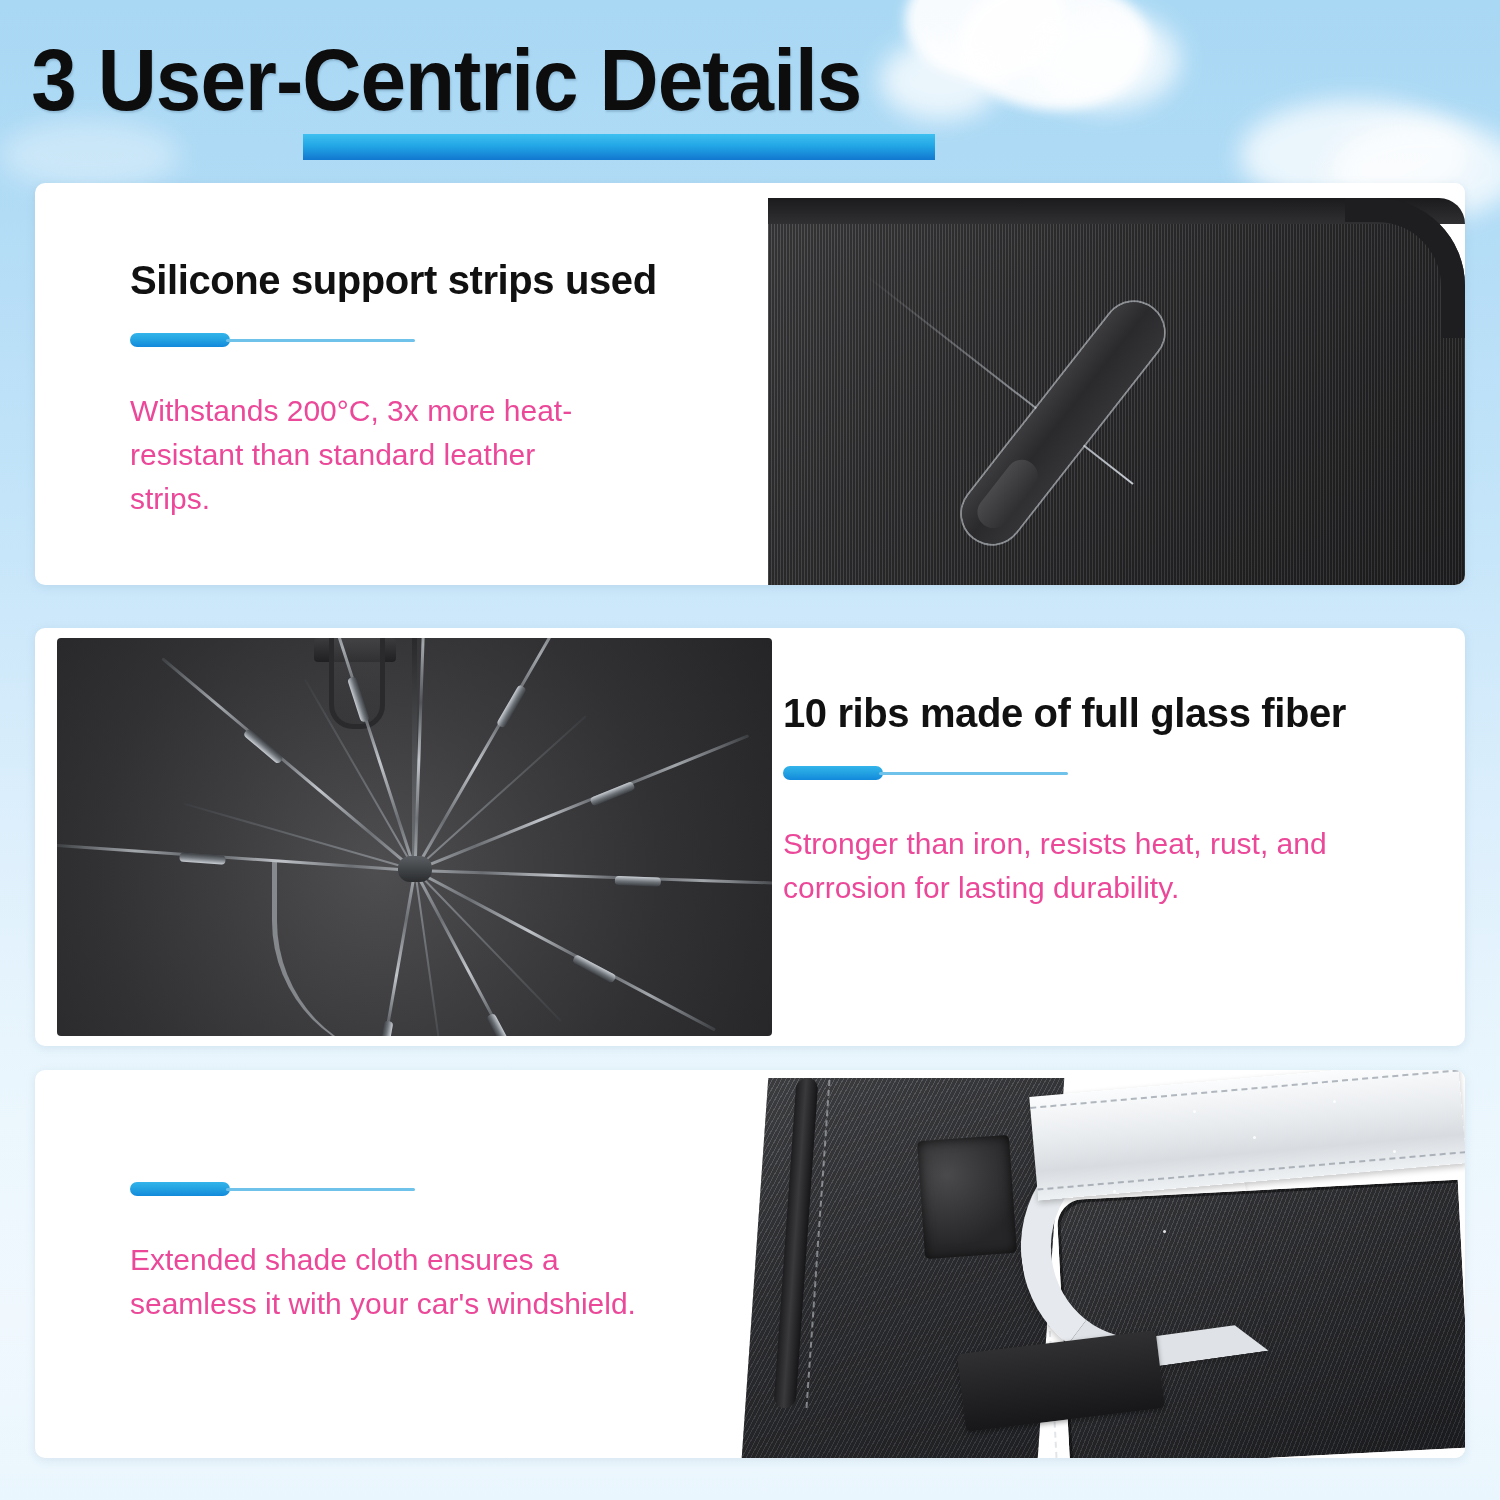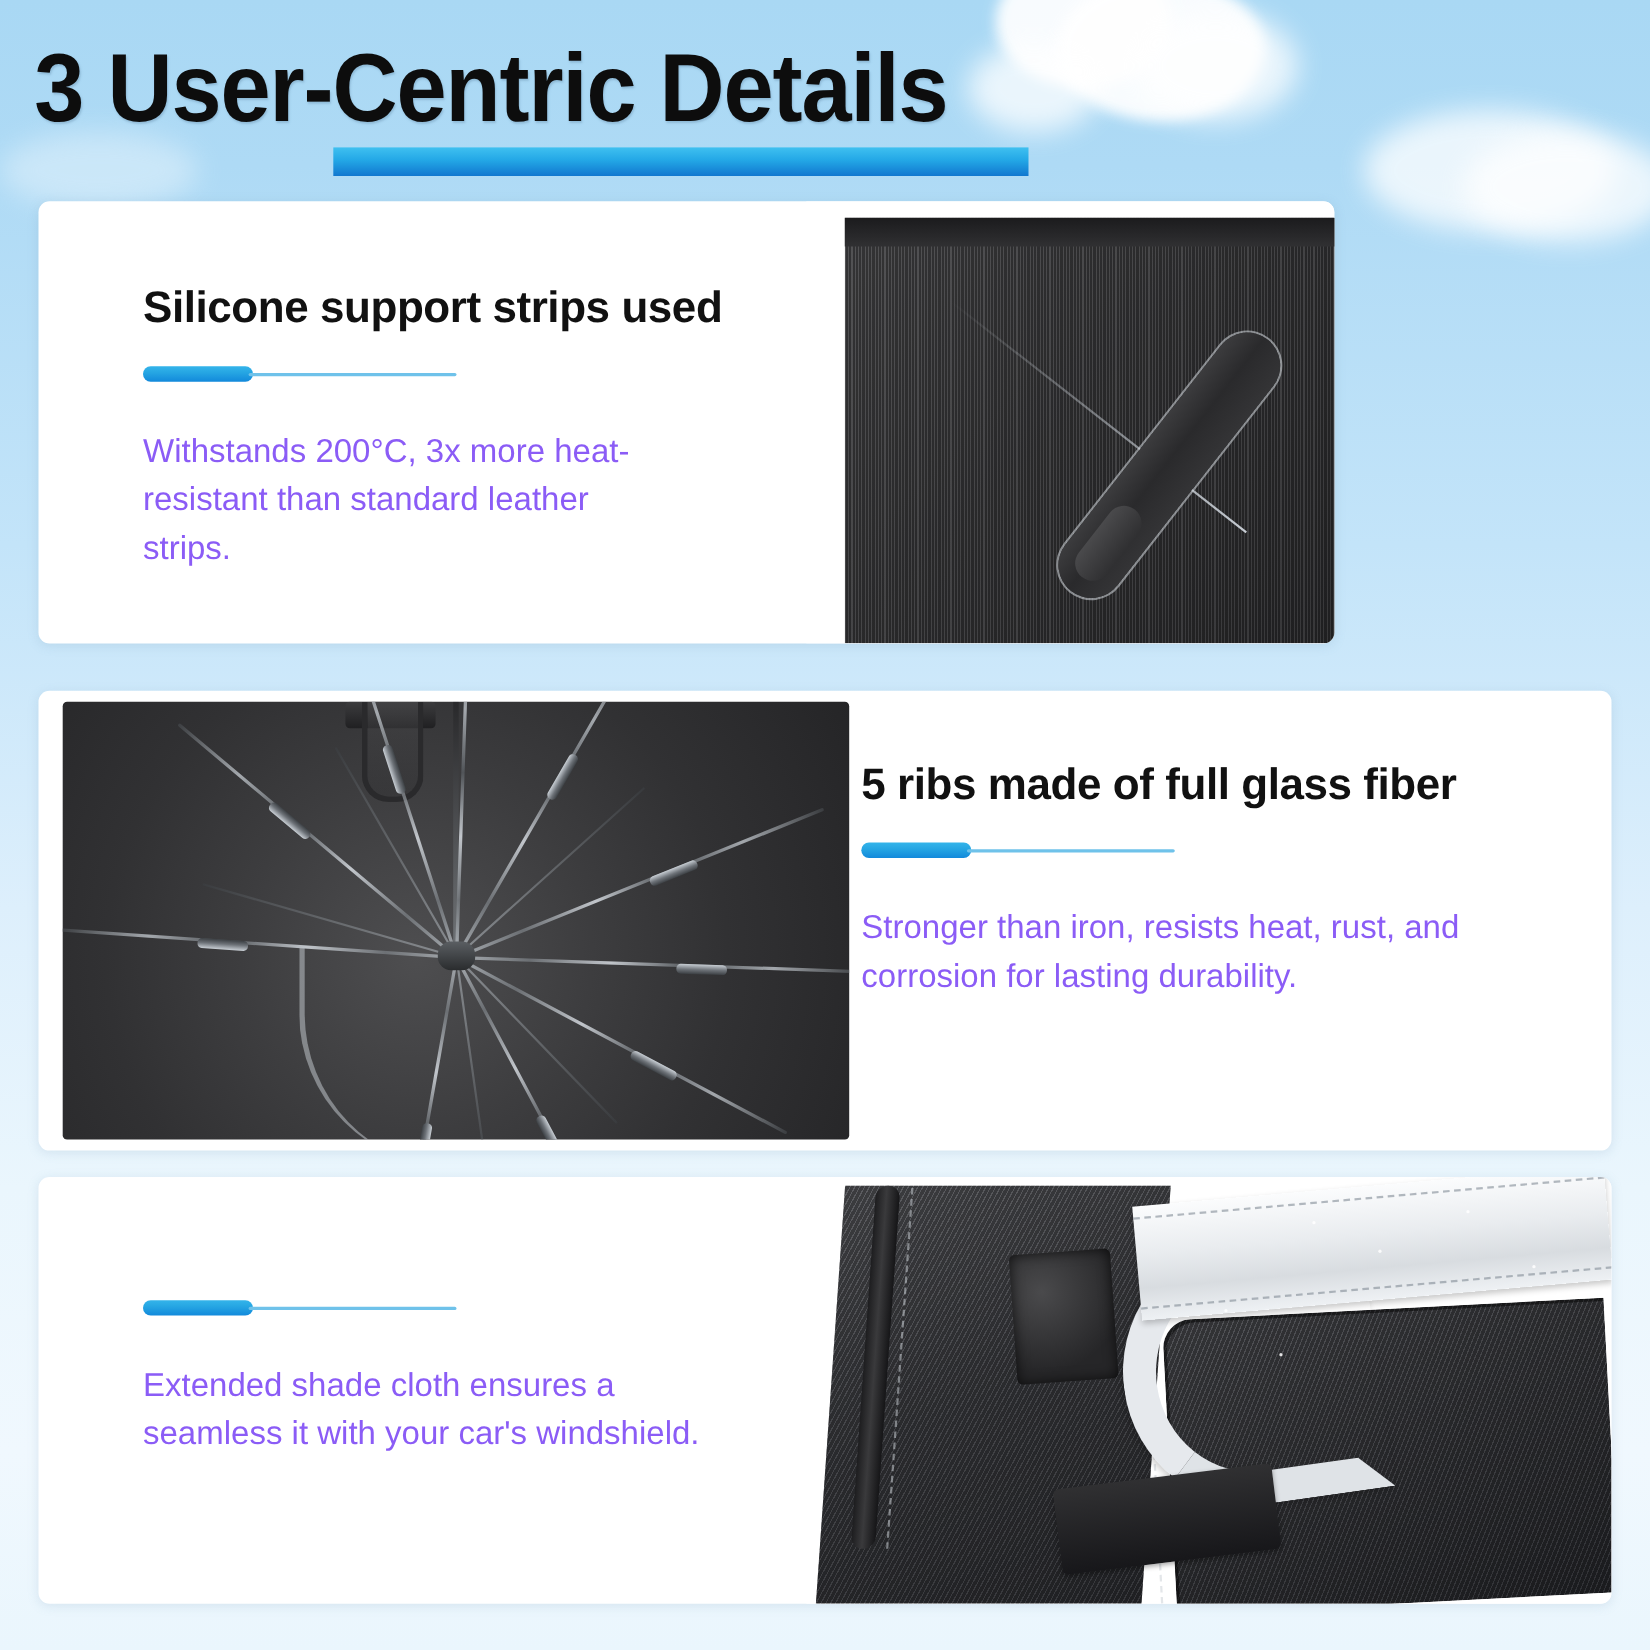--- a/index.html
+++ b/index.html
@@ -31,41 +31,41 @@
     letter-spacing:-1px;transform:scaleX(.93);transform-origin:center;
     text-shadow:1px 2px 2px rgba(90,130,160,.35);
   }
 
   
   .card{
     position:absolute;background:#ffffff;border-radius:10px;
     box-shadow:0 2px 10px rgba(110,150,180,.18);
     overflow:hidden;
   }
-  #card1{left:35px;top:183px;width:1178px;height:402px;}
+  #card1{left:35px;top:183px;width:1430px;height:402px;}
   #card2{left:35px;top:628px;width:1430px;height:418px;}
   #card3{left:35px;top:1070px;width:1430px;height:388px;}
 
   .txtblock{position:absolute;}
   .heading{
     font-weight:bold;color:#111111;
     font-size:40px;line-height:46px;letter-spacing:-.4px;
     white-space:nowrap;
   }
   .divider{position:relative;height:14px;margin-top:30px;}
   .divider .thick{
     position:absolute;left:0;top:0;width:100px;height:14px;border-radius:7px;
     background:linear-gradient(to bottom,#34b4ea 0%,#26a6e3 40%,#1289db 100%);
   }
   .divider .thin{
     position:absolute;left:96px;top:5.5px;width:189px;height:3px;border-radius:2px;
     background:#6fc2ea;
   }
   .body-text{
-    margin-top:42px;font-size:30px;line-height:44px;color:#8b5cf6;
+    margin-top:42px;font-size:30px;line-height:44px;color:#ec4899;
     max-width:560px;
   }
 
   
   .photo{position:absolute;overflow:hidden;background:#2b2b2d;}
 
   
   #photo1{left:698px;top:0px;width:732px;height:402px;background:#ffffff;}
   #photo1 .fabric{
     position:absolute;left:35px;top:15px;width:697px;height:387px;
@@ -275,21 +275,21 @@
       <div class="joint" style="transform:rotate(2deg) translateX(200px);"></div>
       <div class="joint" style="transform:rotate(28deg) translateX(180px);"></div>
       <div class="joint" style="transform:rotate(62deg) translateX(160px);"></div>
       <div class="joint" style="transform:rotate(100deg) translateX(150px);"></div>
 
       <div class="curve"></div>
       <div class="hub"></div>
     </div>
 
     <div class="txtblock" style="left:748px;top:62px;">
-      <div class="heading">5 ribs made of full glass fiber</div>
+      <div class="heading">10 ribs made of full glass fiber</div>
       <div class="divider" style="width:290px;">
         <div class="thick"></div>
         <div class="thin"></div>
       </div>
       <div class="body-text" style="max-width:600px;">Stronger than iron, resists heat, rust, and corrosion for lasting durability.</div>
     </div>
   </div>
 
   <div class="card" id="card3">
 

